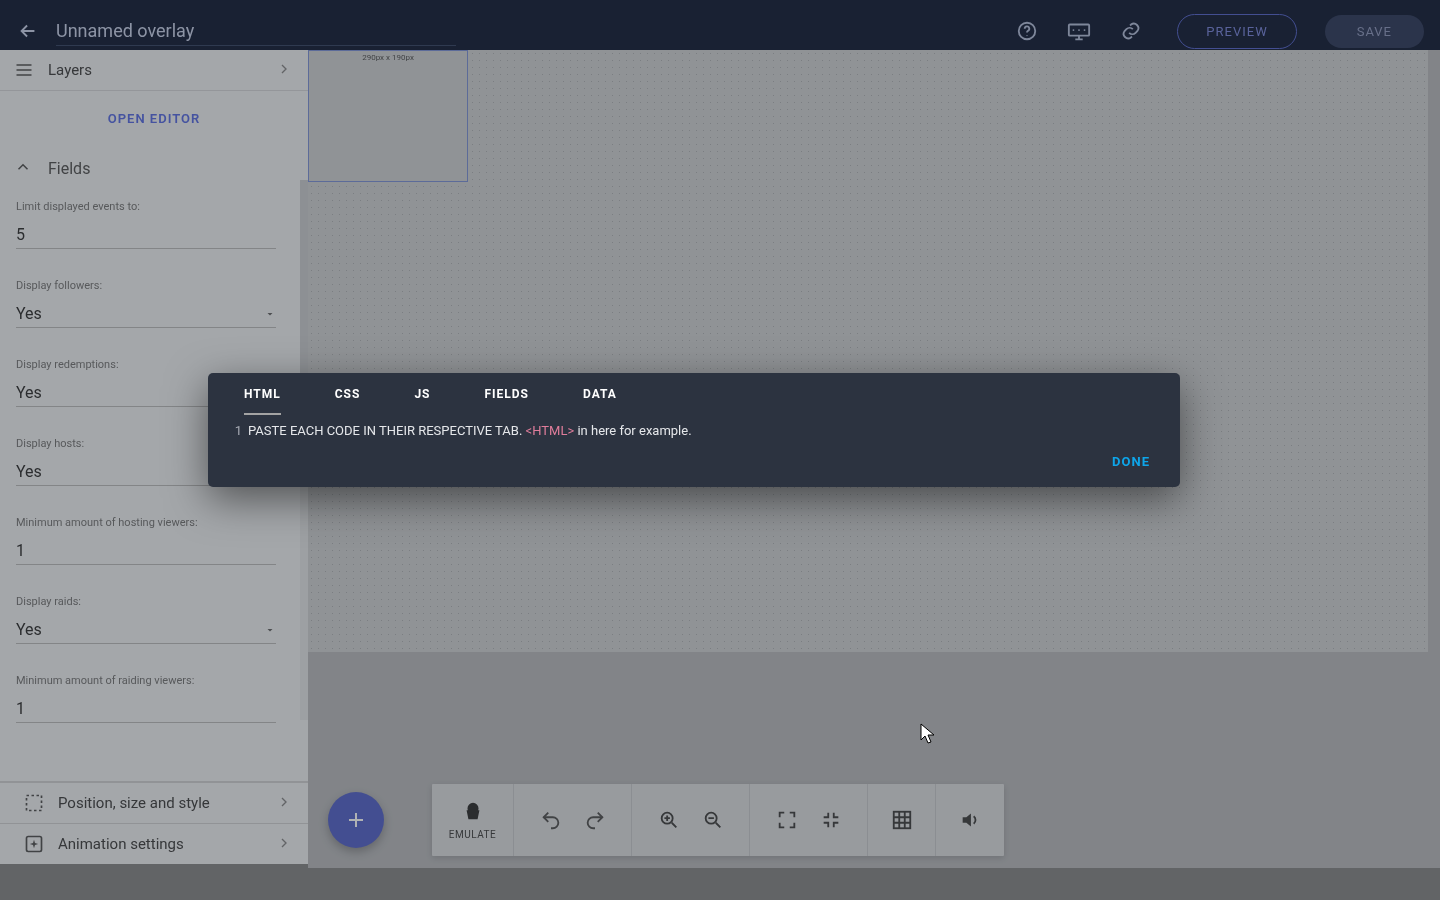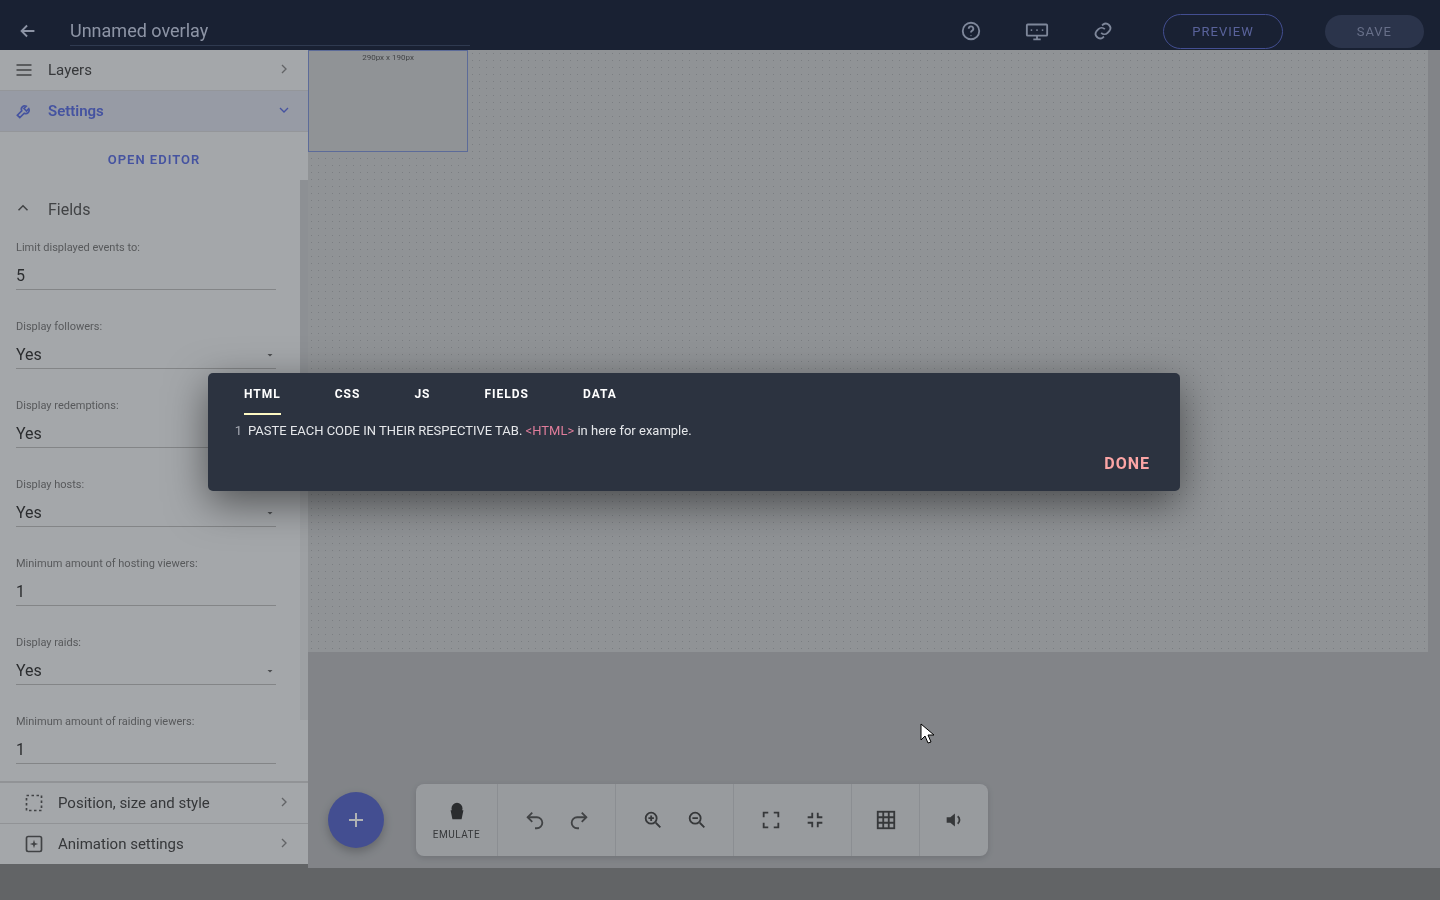--- a/index.html
+++ b/index.html
@@ -14,21 +14,21 @@
   --text-side:#555;
   --modal-bg:#2c3340;
   --modal-bg-light:#353d4b;
   --fab:#5866c9;
 }
 *{box-sizing:border-box;margin:0;padding:0;font-family:-apple-system,BlinkMacSystemFont,"Segoe UI",Roboto,sans-serif;}
 html,body{width:1440px;height:900px;overflow:hidden;}
 body{position:relative;background:#888;}
 
 
-.header{height:62px;background:var(--bg-header);display:flex;align-items:center;padding:0 16px;gap:30px;}
+.header{height:62px;background:var(--bg-header);display:flex;align-items:center;padding:0 16px;gap:16px;}
 .back-arrow{width:24px;height:24px;color:#c9d1e8;display:flex;align-items:center;justify-content:center;cursor:pointer;}
 .title-input{flex:0 0 400px;background:transparent;border:none;border-bottom:1px solid #3a4766;color:#c9d1e8;font-size:18px;padding:4px 0;}
 .hdr-spacer{flex:1;}
 .hdr-icon{width:24px;height:24px;color:#b3bdd8;display:flex;align-items:center;justify-content:center;cursor:pointer;margin:0 6px;}
 .btn-preview{border:1px solid #5866c9;color:#7a85d8;background:transparent;border-radius:22px;padding:9px 28px;font-size:13px;letter-spacing:1px;cursor:pointer;margin-left:12px;}
 .btn-save{border:none;background:#343e5e;color:#9099bd;border-radius:22px;padding:9px 32px;font-size:13px;letter-spacing:1px;cursor:pointer;margin-left:12px;}
 
 
 .sidebar{position:absolute;top:50px;left:0;width:308px;height:814px;background:var(--bg-side);overflow:hidden;}
 .side-row{display:flex;align-items:center;gap:14px;padding:10px 14px;font-size:15px;color:#444;cursor:pointer;border-bottom:1px solid #d4d5d8;}
@@ -47,45 +47,45 @@
 .side-bottom .side-row{border-top:1px solid #cfcfd2;border-bottom:none;background:var(--bg-side);padding-left:24px;}
 
 
 .sb-track{position:absolute;top:130px;right:0;width:8px;height:540px;background:#e2e3e5;}
 .sb-thumb{position:absolute;top:130px;right:0;width:8px;height:260px;background:#cacbce;}
 
 
 .canvas-wrap{position:absolute;top:50px;left:308px;right:0;height:818px;background:var(--bg-canvas);}
 .canvas-inner{position:absolute;top:0;left:0;right:12px;height:602px;background:var(--bg-canvas-inner);
   background-image:radial-gradient(#aeb0b3 0.8px,transparent 0.8px);background-size:7px 7px;}
-.widget-box{position:absolute;top:0;left:0;width:160px;height:102px;border:1px solid #7e93d6;background:#cecfd1;}
+.widget-box{position:absolute;top:0;left:0;width:160px;height:132px;border:1px solid #7e93d6;background:#cecfd1;}
 .widget-label{position:absolute;top:2px;left:50%;transform:translateX(-50%);font-size:8px;color:#555;}
 
 
 .fab{position:absolute;bottom:52px;left:328px;width:56px;height:56px;border-radius:50%;background:var(--fab);color:#fff;display:flex;align-items:center;justify-content:center;font-size:28px;box-shadow:0 4px 10px rgba(0,0,0,.25);cursor:pointer;}
-.toolbar{position:absolute;bottom:44px;left:416px;height:72px;background:#dbdcde;border-radius:8px;display:flex;overflow:hidden;box-shadow:0 2px 6px rgba(0,0,0,.15);}
+.toolbar{position:absolute;bottom:44px;left:432px;height:72px;background:#dbdcde;border-radius:1px;display:flex;overflow:hidden;box-shadow:0 2px 6px rgba(0,0,0,.15);}
 .tb-cell{display:flex;flex-direction:column;align-items:center;justify-content:center;gap:6px;border-right:1px solid #c7c8cb;cursor:pointer;color:#444;}
 .tb-cell:last-child{border-right:none;}
 .tb-emulate{width:82px;font-size:10px;letter-spacing:.5px;}
 .tb-pair{width:118px;flex-direction:row;gap:22px;}
 .tb-single{width:68px;}
 .tb-ic{width:22px;height:22px;}
 
 
 .dim{position:absolute;inset:0;background:rgba(30,33,40,.35);}
 .modal{position:absolute;top:373px;left:208px;width:972px;background:var(--modal-bg);border-radius:5px;box-shadow:0 12px 40px rgba(0,0,0,.5);}
 .modal-tabs{display:flex;gap:54px;padding:14px 36px 0;}
 .modal-tab{color:#fff;font-size:12px;font-weight:700;letter-spacing:1px;padding-bottom:12px;cursor:pointer;}
-.modal-tab.active{border-bottom:2px solid #fef9c3;}
+.modal-tab.active{border-bottom:2px solid #a3a3a3;}
 .code-area{background:var(--modal-bg);padding:8px 36px 10px 14px;display:flex;font-family:ui-monospace,Menlo,Consolas,monospace;font-size:13px;}
 .ln{color:#a5a9b2;width:20px;text-align:right;margin-right:6px;}
 .code-line{white-space:pre;color:#e5e7ea;}
 .code-line .tag{color:#e07d9b;}
 .modal-footer{display:flex;justify-content:flex-end;padding:6px 30px 18px;}
-.done{color:#fca5a5;font-size:16px;font-weight:700;letter-spacing:1px;cursor:pointer;}
+.done{color:#0ea5e9;font-size:13px;font-weight:700;letter-spacing:1px;cursor:pointer;}
 
 
 .cursor{position:absolute;top:723px;left:920px;width:16px;height:22px;}
 
 svg{display:block;}
 </style>
 </head>
 <body>
 
 <div class="header">
@@ -126,33 +126,20 @@
   <div class="side-row">
     <span class="ic">
       <svg width="20" height="20" viewBox="0 0 24 24" stroke="#555" stroke-width="2">
           <path d="M3 6h18M3 12h18M3 18h18"></path>
         </svg>
     </span>
     <span>Layers</span>
     <span class="chev">
       <svg width="16" height="16" viewBox="0 0 24 24" fill="none" stroke="currentColor" stroke-width="2">
           <path d="M9 6l6 6-6 6"></path>
-        </svg>
-    </span>
-  </div>
-  <div class="side-row active">
-    <span class="ic">
-      <svg width="20" height="20" viewBox="0 0 24 24" fill="none" stroke="#5b6ee1" stroke-width="2">
-          <path d="M14.7 6.3a4 4 0 0 0-5.4 5.4L4 17l3 3 5.3-5.3a4 4 0 0 0 5.4-5.4L15 12l-3-3 2.7-2.7z"></path>
-        </svg>
-    </span>
-    <span style="font-weight:600">Settings</span>
-    <span class="chev">
-      <svg width="16" height="16" viewBox="0 0 24 24" fill="none" stroke="currentColor" stroke-width="2">
-          <path d="M6 9l6 6 6-6"></path>
         </svg>
     </span>
   </div>
 
   <div class="open-editor">OPEN EDITOR</div>
 
   <div class="fields-hdr">
     <span class="chev-up">
       <svg width="18" height="18" viewBox="0 0 24 24" fill="none" stroke="#555" stroke-width="2">
           <path d="M6 15l6-6 6 6"></path>

